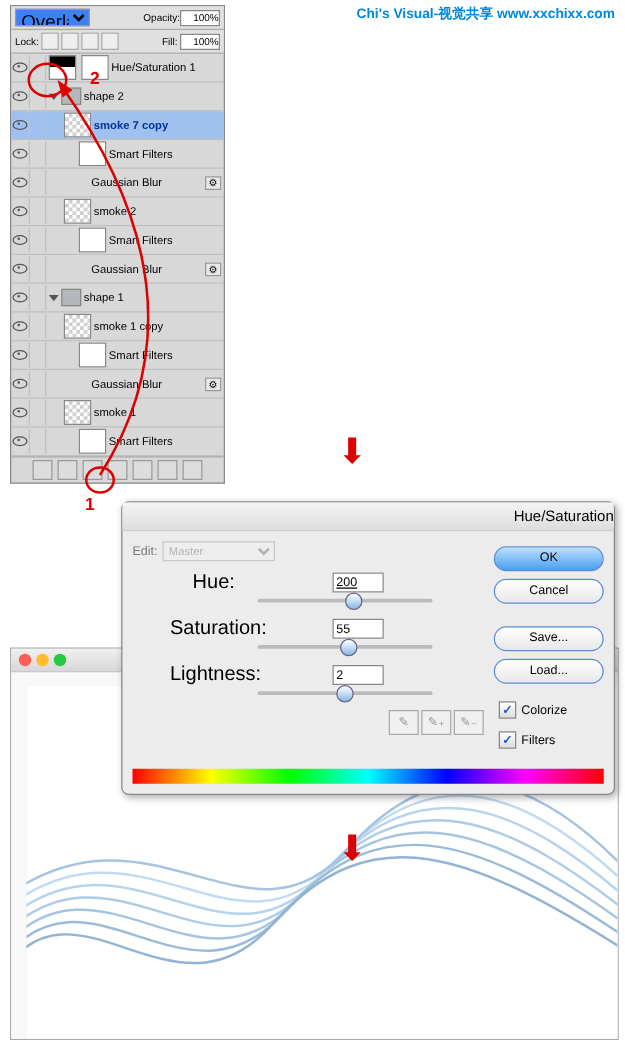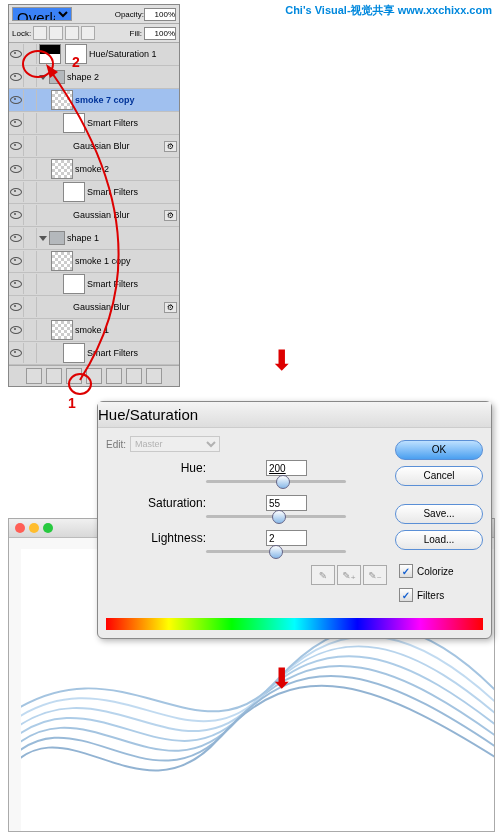--- a/index.html
+++ b/index.html
@@ -27,31 +27,31 @@
 .group-tri{width:0;height:0;border-top:4px solid transparent;border-bottom:4px solid transparent;border-left:5px solid #555;margin-left:2px}
 .group-tri.open{border-left:4px solid transparent;border-right:4px solid transparent;border-top:5px solid #555;border-bottom:0}
 .folder{width:14px;height:12px;background:#b4b8bc;border:1px solid #888;margin:0 2px}
 .fx-badge{position:absolute;right:2px;font-size:8px;background:#e8e8e8;border:1px solid #999;padding:0 2px}
 .panel-bottom{display:flex;padding:2px;border-top:1px solid #aaa;gap:4px;justify-content:center}
 .pb-btn{width:14px;height:14px;border:1px solid #999;background:#ddd}
 .red-circle{position:absolute;border:2px solid #d00;border-radius:50%;pointer-events:none}
 .red-num{position:absolute;color:#d00;font-size:14px;font-weight:bold}
 .down-arrow{position:absolute;left:270px;font-size:28px;color:#d00}
 .dialog{position:absolute;top:401px;left:97px;width:393px;background:#ececec;border:1px solid #888;border-radius:6px;box-shadow:2px 2px 6px rgba(0,0,0,0.3)}
-.dlg-title{text-align:left;font-size:15px;padding:4px 0;border-bottom:1px solid #ccc;background:linear-gradient(#f4f4f4,#ddd)}
+.dlg-title{text-align:right;font-size:12px;padding:4px 0;border-bottom:1px solid #ccc;background:linear-gradient(#f4f4f4,#ddd)}
 .dlg-body{display:flex;padding:8px}
 .dlg-left{flex:1}
 .dlg-right{width:88px;display:flex;flex-direction:column;gap:6px;padding-top:4px}
 .aqua-btn{background:linear-gradient(#fff,#d0e6ff 40%,#a0c8f0);border:1px solid #5a8fd6;border-radius:10px;height:18px;font-size:10px;text-align:center;line-height:17px}
 .aqua-btn.default{background:linear-gradient(#bde0ff,#4a9ff0)}
 .aqua-btn.white{background:linear-gradient(#fff,#e8e8e8)}
 .edit-row{display:flex;align-items:center;gap:4px;margin-bottom:8px;font-size:10px;color:#777}
 .edit-select{width:90px;height:16px;background:#f0f0f0;border:1px solid #bbb;font-size:9px;color:#999}
 .slider-row{display:flex;align-items:center;margin:6px 0 12px 30px}
-.slider-label{width:70px;font-size:12px;text-align:right}
+.slider-label{width:70px;font-size:16px;text-align:center}
 .slider-track{position:relative;width:140px;height:3px;background:#bbb;border-radius:2px;margin-right:8px}
 .slider-thumb{position:absolute;top:-5px;width:12px;height:12px;background:linear-gradient(#fff,#88b8e8);border:1px solid #668;border-radius:50%;transform:translateX(-50%)}
 .num-input{width:35px;height:14px;border:1px solid #888;background:#fff;font-size:10px;text-align:left;padding:0 2px}
 .checkbox-row{display:flex;align-items:center;gap:4px;font-size:10px;margin:2px 0 2px 4px}
 .chk{width:12px;height:12px;border:1px solid #888;background:linear-gradient(#fff,#ddd);display:flex;align-items:center;justify-content:center;color:#1560d0;font-size:10px;font-weight:bold}
 .eyedroppers{display:flex;gap:2px;justify-content:flex-end;margin:6px 8px 4px 0}
 .ed-btn{width:22px;height:18px;border:1px solid #aaa;background:#f0f0f0;display:flex;align-items:center;justify-content:center;font-size:10px;color:#999}
 .hue-bar{height:12px;margin:6px 8px 8px 8px;background:linear-gradient(to right,red,yellow,lime,cyan,blue,magenta,red)}
 .doc-window{position:absolute;top:518px;left:8px;width:485px;height:312px;background:#fff;border:1px solid #aaa}
 .doc-titlebar{height:18px;background:linear-gradient(#f0f0f0,#d8d8d8);border-bottom:1px solid #bbb;display:flex;align-items:center;padding-left:6px;gap:4px}

